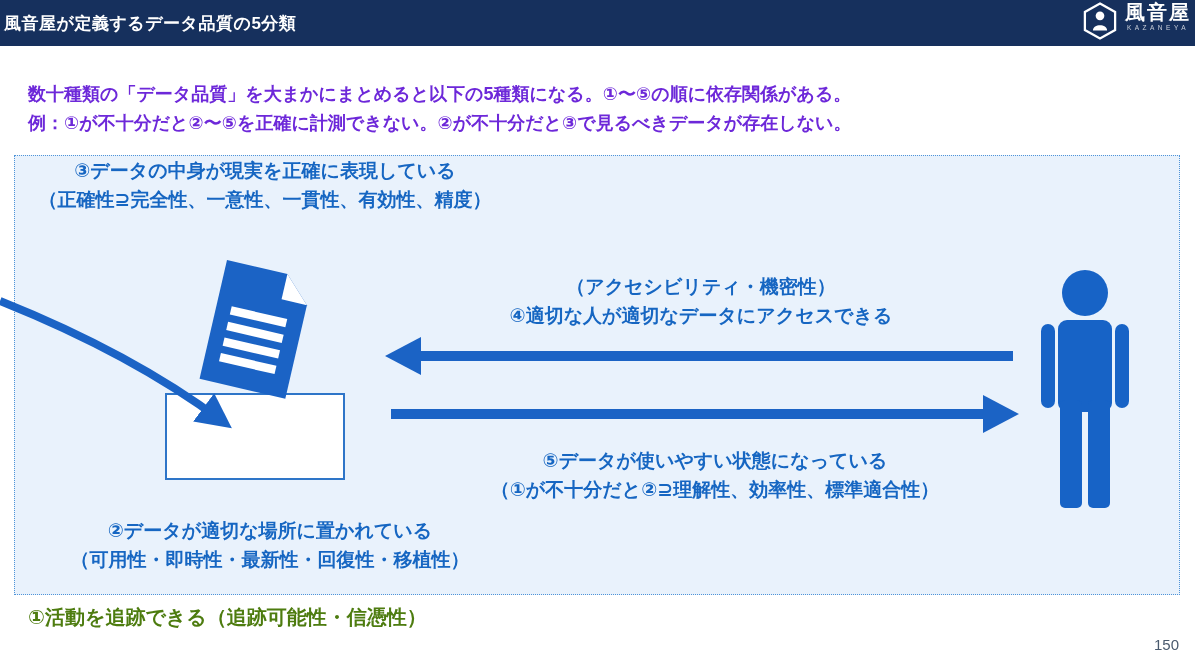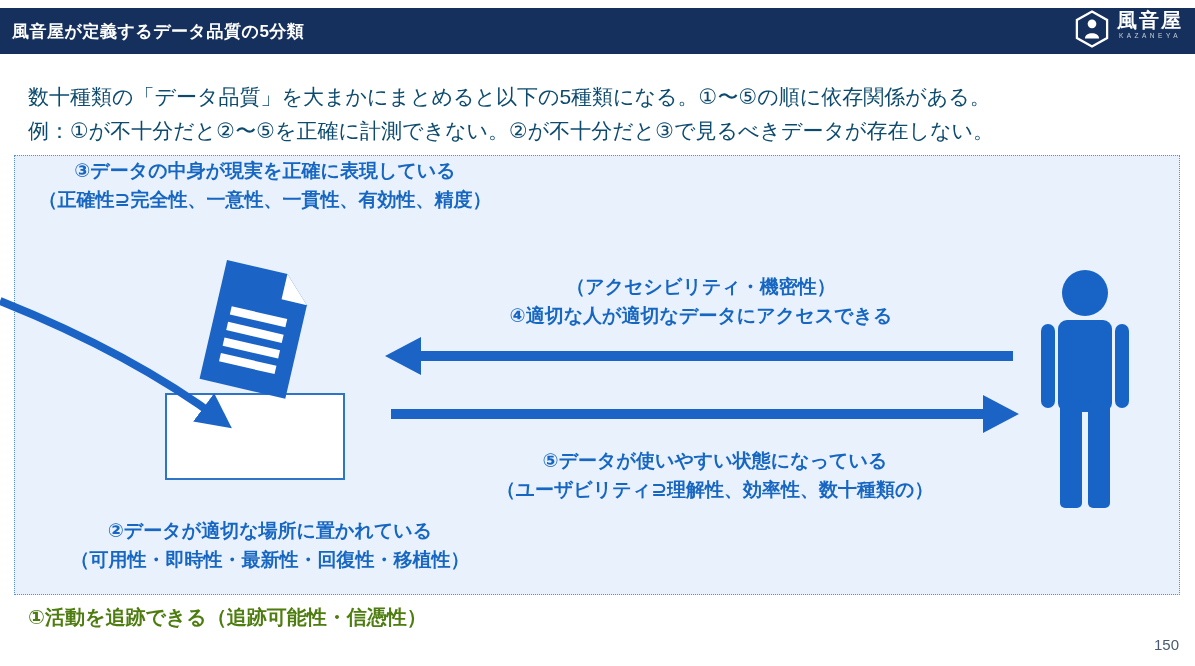--- a/index.html
+++ b/index.html
@@ -5,31 +5,31 @@
   html,body{margin:0;padding:0;}
   body{
     width:1195px;height:666px;position:relative;overflow:hidden;
     background:#ffffff;
     font-family:"Liberation Sans","DejaVu Sans",sans-serif;
   }
   
   .header{
     position:absolute;left:0;top:0;width:1195px;height:46px;
     background:#16305d;display:flex;align-items:center;justify-content:space-between;
-    box-sizing:border-box;padding:0 12px;margin-top:8px;
+    box-sizing:border-box;padding:0 4px;
   }
   .header-title{color:#ffffff;font-size:17px;font-weight:bold;letter-spacing:0.5px;}
   .logo{display:flex;gap:8px;}
   .logo-text{display:flex;flex-direction:column;align-items:center;line-height:1;}
   .logo-name{color:#ffffff;font-size:20px;font-weight:bold;letter-spacing:2px;}
   .logo-caption{color:rgba(255,255,255,0.75);font-size:6.5px;letter-spacing:3.5px;margin-top:3px;}
   
   .intro{
     position:absolute;left:28px;top:80px;width:1140px;
-    color:#0c4a6e;font-size:21px;font-weight:normal;line-height:1.6;
+    color:#6d28d9;font-size:18px;font-weight:bold;line-height:1.6;
   }
   
   .panel{
     position:absolute;left:14px;top:155px;width:1166px;height:440px;
     background:#e9f2fc;border:1px dotted #4f94d8;box-sizing:border-box;
   }
   .blue-label{
     position:absolute;color:#1666c2;font-weight:bold;font-size:19px;
     line-height:1.55;text-align:center;white-space:nowrap;
   }
@@ -79,21 +79,21 @@
     <div>（正確性⊇完全性、一意性、一貫性、有効性、精度）</div>
   </div>
 
   <div class="blue-label lbl4">
     <div>（アクセシビリティ・機密性）</div>
     <div>④適切な人が適切なデータにアクセスできる</div>
   </div>
 
   <div class="blue-label lbl5">
     <div>⑤データが使いやすい状態になっている</div>
-    <div>（ユーザビリティ⊇理解性、効率性、数十種類の）</div>
+    <div>（①が不十分だと②⊇理解性、効率性、標準適合性）</div>
   </div>
 
   <div class="blue-label lbl2">
     <div>②データが適切な場所に置かれている</div>
     <div>（可用性・即時性・最新性・回復性・移植性）</div>
   </div>
 
   <svg class="svg-abs" style="left:140px;top:100px;" width="220" height="235" viewBox="0 0 220 235">
 
     <rect x="11" y="138" width="178" height="85" fill="#ffffff" stroke="#2e75c8" stroke-width="2"></rect>

